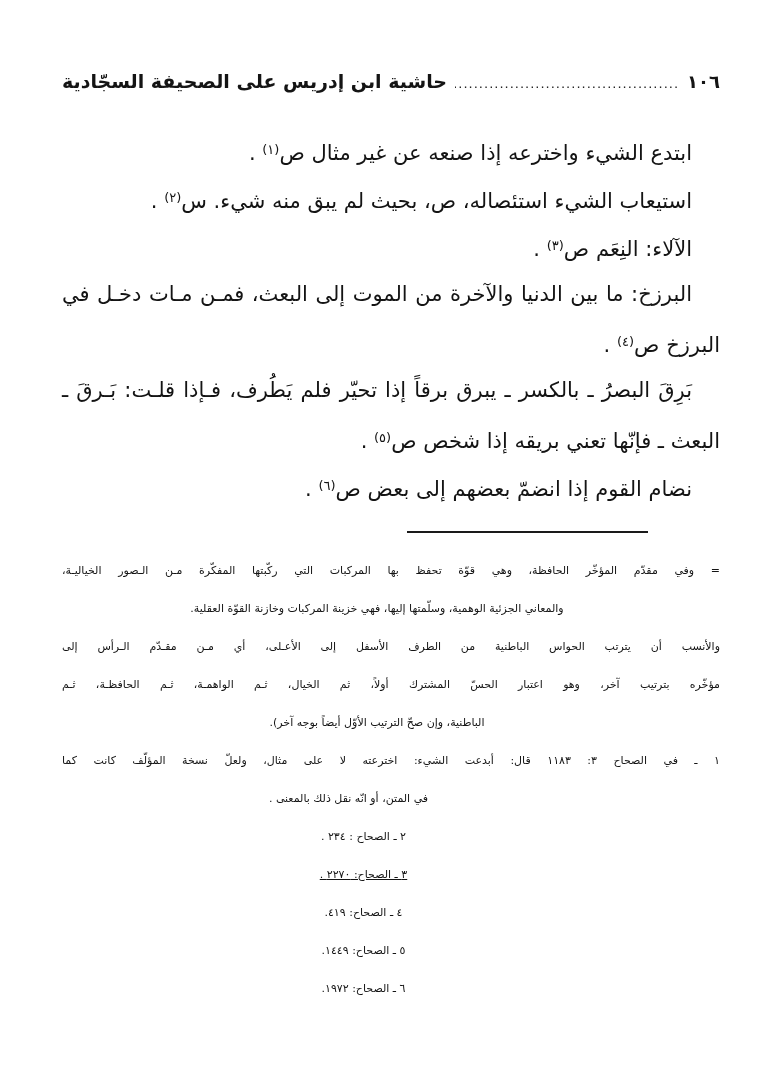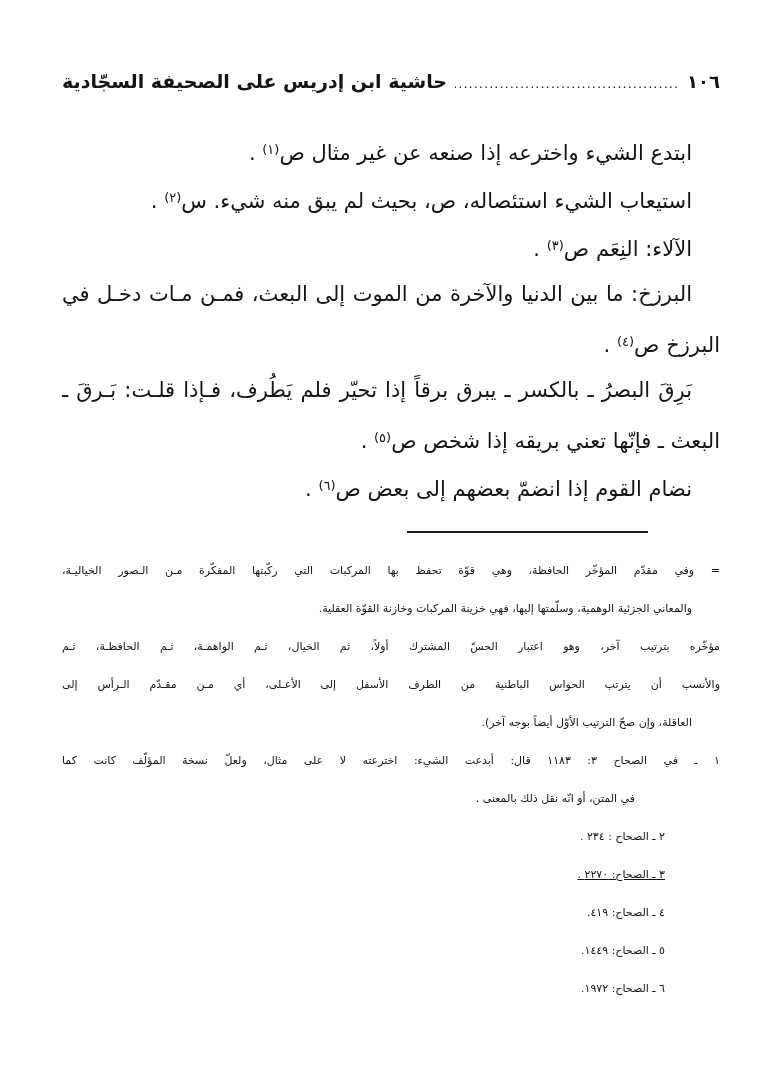--- a/index.html
+++ b/index.html
@@ -37,21 +37,21 @@
   .fnref{font-size:13px;vertical-align:6px;letter-spacing:0;}
   
   .fnsep{
     position:absolute;top:531px;left:407px;width:241px;height:2px;
     background:#1a1a1a;
   }
   .footnotes{
     position:absolute;top:552px;right:62px;left:62px;
     font-size:11px;
   }
-  .fline{height:38px;line-height:38px;text-align:right;white-space:nowrap;}
+  .fline{height:38px;line-height:38px;text-align:center;white-space:nowrap;}
   .fline.just{text-align:justify;text-align-last:justify;white-space:normal;}
 </style>
 </head>
 <body>
 
 <div class="page">
 
   <header class="hdr">
     <span class="pagenum">١٠٦</span>
     <span class="dots">................................................................................</span>
@@ -67,23 +67,23 @@
       <div class="bline start just"><span>بَرِقَ البصرُ ـ بالكسر ـ يبرق برقاً إذا تحيّر فلم يَطُرف، فـإذا قلـت: بَـرقَ ـ</span></div>
       <div class="bline"><span>البعث ـ فإنّها تعني بريقه إذا شخص ص</span><sup class="fnref">(٥)</sup><span> .</span></div>
       <div class="bline start"><span>نضام القوم إذا انضمّ بعضهم إلى بعض ص</span><sup class="fnref">(٦)</sup><span> .</span></div>
     </main>
 
   <div class="fnsep"></div>
 
   <section class="footnotes">
       <div class="fline just">= وفي مقدّم المؤخّر الحافظة، وهي قوّة تحفظ بها المركبات التي ركّبتها المفكّرة مـن الـصور الخياليـة،</div>
       <div class="fline" style="padding-right: 28px;">والمعاني الجزئية الوهمية، وسلّمتها إليها، فهي خزينة المركبات وخازنة القوّة العقلية.</div>
+      <div class="fline just">والأنسب أن يترتب الحواس الباطنية من الطرف الأسفل إلى الأعـلى، أي مـن مقـدّم الـرأس إلى</div>
       <div class="fline just">مؤخّره بترتيب آخر، وهو اعتبار الحسّ المشترك أولاً، ثم الخيال، ثـم الواهمـة، ثـم الحافظـة، ثـم</div>
-      <div class="fline just">والأنسب أن يترتب الحواس الباطنية من الطرف الأسفل إلى الأعـلى، أي مـن مقـدّم الـرأس إلى</div>
-      <div class="fline" style="padding-right: 28px;">العاقلة، وإن صحّ الترتيب الأوّل أيضاً بوجه آخر).</div>
+      <div class="fline" style="padding-right: 28px;">الباطنية، وإن صحّ الترتيب الأوّل أيضاً بوجه آخر).</div>
       <div class="fline just">١ ـ في الصحاح ٣: ١١٨٣ قال: أبدعت الشيء: اخترعته لا على مثال، ولعلّ نسخة المؤلّف كانت كما</div>
       <div class="fline" style="padding-right: 85px;">في المتن، أو انّه نقل ذلك بالمعنى .</div>
       <div class="fline" style="padding-right: 55px;">٢ ـ الصحاح : ٢٣٤ .</div>
       <div class="fline" style="padding-right: 55px; text-decoration: underline;">٣ ـ الصحاح: ٢٢٧٠ .</div>
       <div class="fline" style="padding-right: 55px;">٤ ـ الصحاح: ٤١٩.</div>
       <div class="fline" style="padding-right: 55px;">٥ ـ الصحاح: ١٤٤٩.</div>
       <div class="fline" style="padding-right: 55px;">٦ ـ الصحاح: ١٩٧٢.</div>
     </section>
 
 </div>

